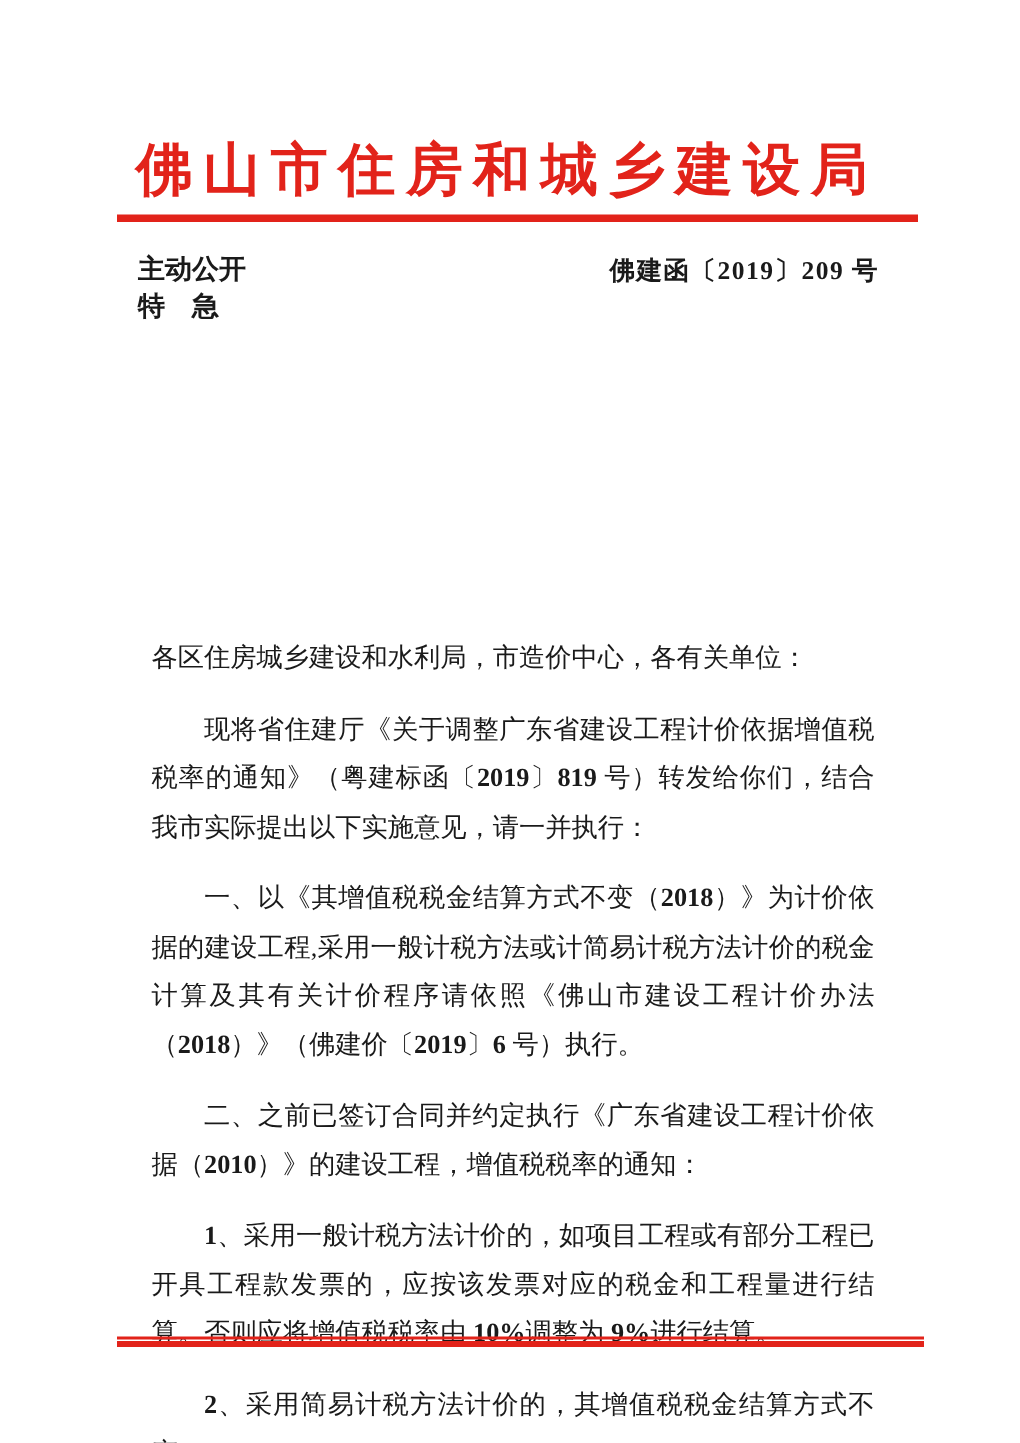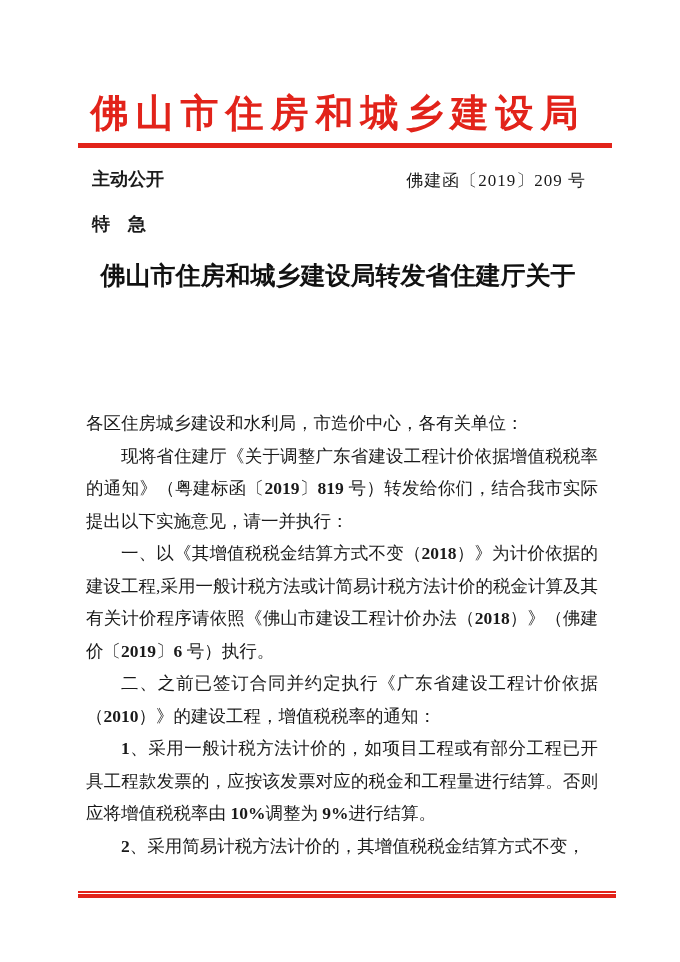--- a/index.html
+++ b/index.html
@@ -32,31 +32,32 @@
   }
   .classification {
     position: absolute;
     top: 167px; left: 92px;
     font-family: "Liberation Sans", "DejaVu Sans", sans-serif;
     font-weight: bold;
     font-size: 18px;
   }
   .urgency {
     position: absolute;
-    top: 212px; left: 92px;
+    top: 192px; left: 92px;
     font-family: "Liberation Sans", "DejaVu Sans", sans-serif;
     font-weight: bold;
     font-size: 18px;
   }
   .refnum {
     position: absolute;
     top: 169px; right: 90px;
     font-size: 17px;
     letter-spacing: 1px;
     font-family: "Liberation Serif", "DejaVu Serif", serif;
+    font-weight: bold;
   }
   .doc-title {
     position: absolute;
     top: 256px; left: 50px; right: 50px;
     margin: 0;
     text-align: center;
     font-weight: bold;
     font-size: 25px;
     line-height: 39px;
     color: #111;
@@ -65,21 +66,21 @@
   .body-text {
     position: absolute;
     top: 407px; left: 86px;
     width: 512px;
     font-size: 17.5px;
     line-height: 32.5px;
     text-align: justify;
     color: #1a1a1a;
   }
   .body-text p {
-    margin: 0;
+    margin: 15px;
     padding: 0;
   }
   .body-text p.indent { text-indent: 2em; }
   .body-text b {
     font-family: Liberation Serif, serif;
     font-weight: bold;
   }
   .footer-rule {
     position: absolute;
     top: 891px; left: 78px;
@@ -98,21 +99,21 @@
 
   <div class="header-rule"></div>
 
   <div class="classification">主动公开</div>
 
   <div class="urgency">特　急</div>
 
   <div class="refnum">佛建函〔2019〕209 号</div>
 
   <h1 class="doc-title">
-    <span>佛山市住房和城乡建设局转发省住建厅关于</span><br>
+    <br>
     <br>
   </h1>
 
   <div class="body-text">
       <p><span>各区住房城乡建设和水利局，市造价中心，各有关单位：</span></p>
       <p class="indent"><span>现将省住建厅《关于调整广东省建设工程计价依据增值税税率的通知》（粤建标函〔</span><b>2019</b><span>〕</span><b>819</b><span> 号）转发给你们，结合我市实际提出以下实施意见，请一并执行：</span></p>
       <p class="indent"><span>一、以《其增值税税金结算方式不变（</span><b>2018</b><span>）》为计价依据的建设工程,采用一般计税方法或计简易计税方法计价的税金计算及其有关计价程序请依照《佛山市建设工程计价办法（</span><b>2018</b><span>）》（佛建价〔</span><b>2019</b><span>〕</span><b>6</b><span> 号）执行。</span></p>
       <p class="indent"><span>二、之前已签订合同并约定执行《广东省建设工程计价依据（</span><b>2010</b><span>）》的建设工程，增值税税率的通知：</span></p>
       <p class="indent"><b>1</b><span>、采用一般计税方法计价的，如项目工程或有部分工程已开具工程款发票的，应按该发票对应的税金和工程量进行结算。否则应将增值税税率由 </span><b>10%</b><span>调整为 </span><b>9%</b><span>进行结算。</span></p>
       <p class="indent"><b>2</b><span>、采用简易计税方法计价的，其增值税税金结算方式不变，</span></p>

